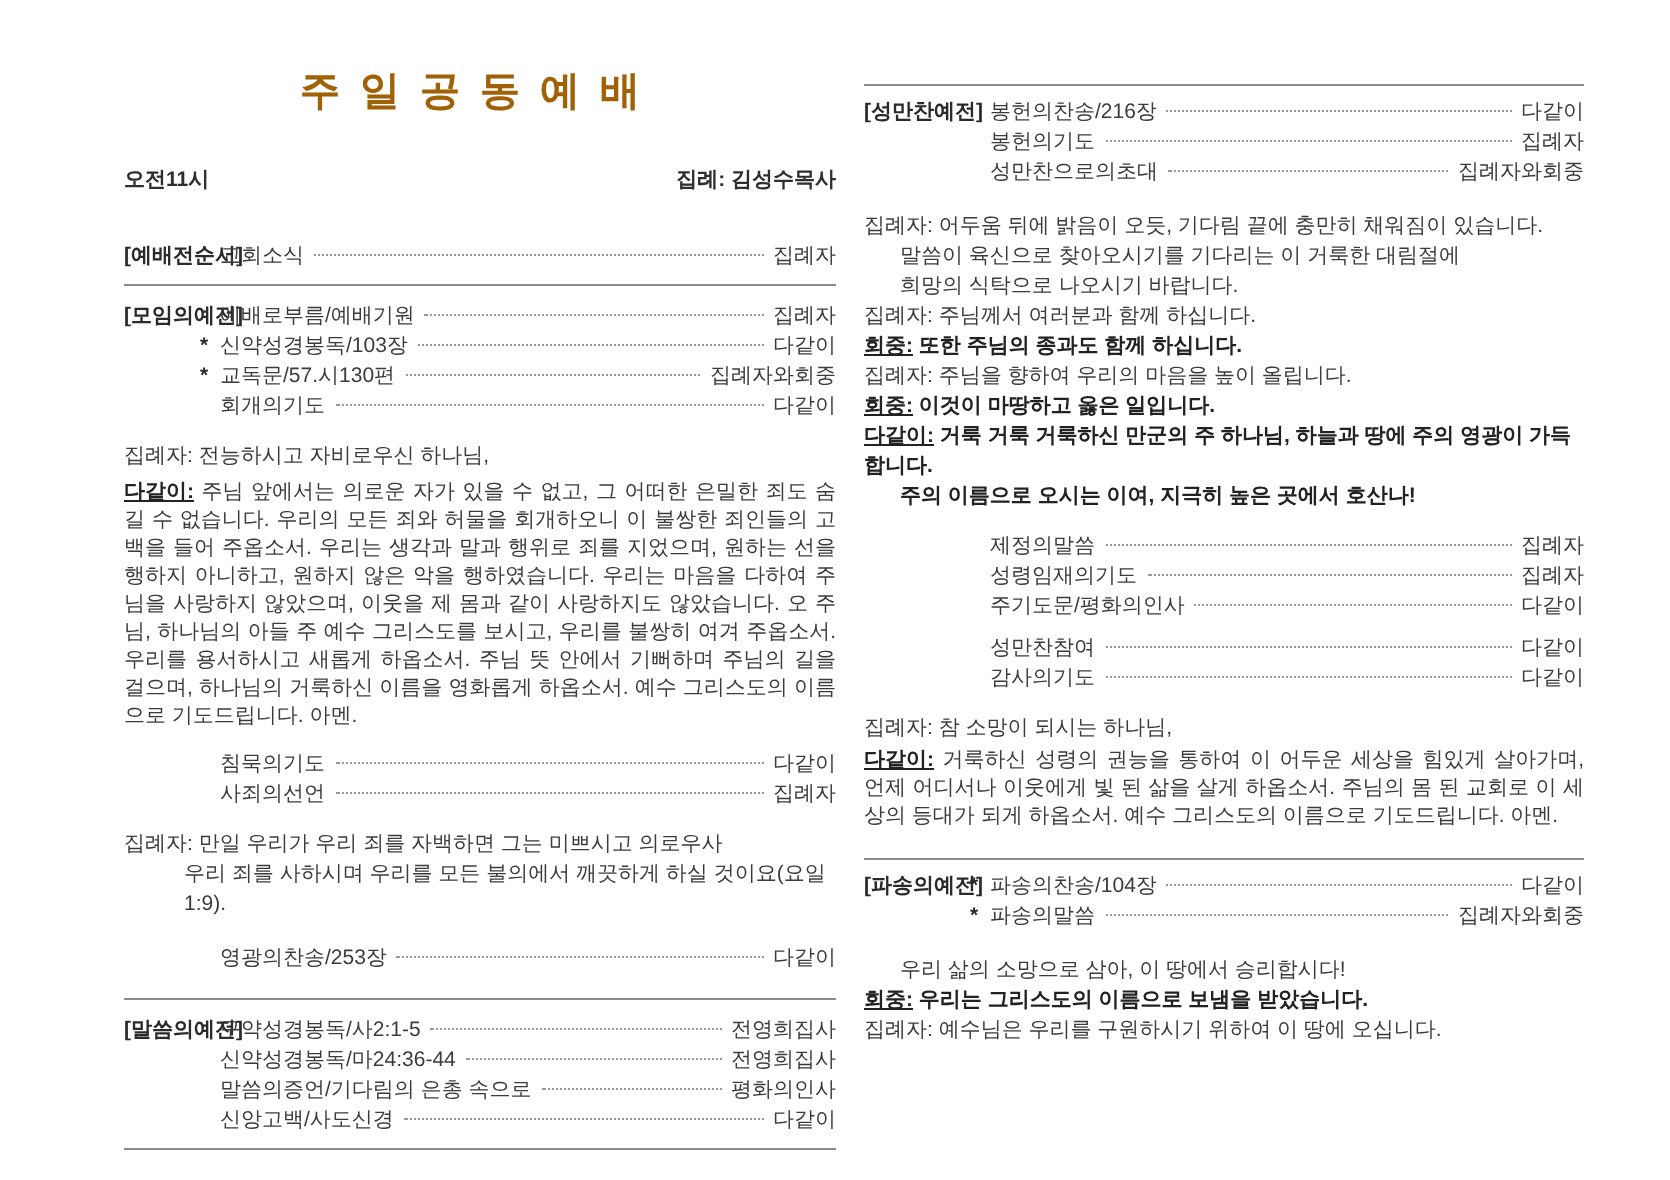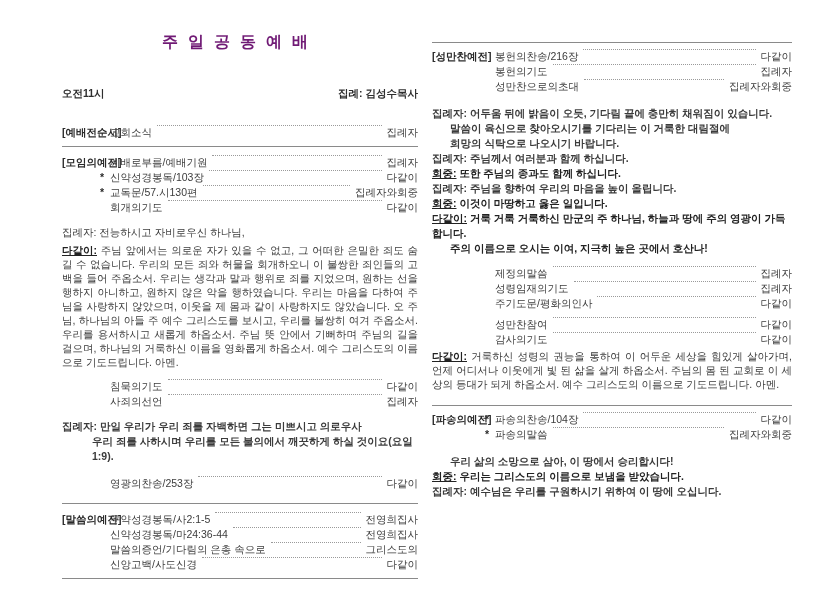--- a/index.html
+++ b/index.html
@@ -5,44 +5,44 @@
   html,body { margin:0; padding:0; background:#e8e8e8; }
   .page {
     width:835px; height:590px; background:#ffffff; position:relative;
     font-family:"Liberation Sans","DejaVu Sans",sans-serif;
     color:#3b3b3b; overflow:hidden; margin:0 auto;
   }
   .col { position:absolute; top:0; }
   .col-left  { left:62px;  width:356px; }
   .col-right { left:432px; width:360px; }
 
-  .title { text-align:center; font-size:16px; font-weight:bold; letter-spacing:10px;
-           color:#701a75; margin-top:32px; white-space:nowrap; }
+  .title { text-align:center; font-size:20px; font-weight:bold; letter-spacing:10px;
+           color:#a16207; margin-top:32px; white-space:nowrap; }
   .meta-row { display:flex; justify-content:space-between; align-items:flex-start;
-              font-size:10.5px; font-weight:bold; color:#2e2e2e; margin-top:34px; }
+              font-size:10.5px; font-weight:bold; color:#2e2e2e; margin-top:24px; }
 
   .rule { border:none; border-top:1px solid #8a8a8a; height:0; margin:0; }
 
   .section { display:flex; align-items:flex-start; }
   .sec-header { flex-shrink:0; font-size:10.5px; font-weight:bold; color:#2a2a2a;
                 line-height:15px; white-space:nowrap; }
   .col-left  .sec-header { width:38px; }
   .col-right .sec-header { width:53px; }
   .sec-items { flex:1; padding-left:10px; min-width:0; }
 
-  .item-row { display:flex; align-items:flex-start; font-size:10.5px; line-height:15px;
+  .item-row { display:flex; align-items:center; font-size:10.5px; line-height:15px;
               color:#3b3b3b; }
   .star { display:inline-block; width:10px; margin-left:-10px; font-weight:bold;
           flex-shrink:0; color:#2a2a2a; }
   .item-label { white-space:nowrap; }
   .leader { flex:1; min-width:8px; border-bottom:1px dotted #9a9a9a; margin:0 5px 3px 5px; }
   .item-role { white-space:nowrap; }
 
   .para { font-size:10.5px; line-height:14px; text-align:justify; margin:0; color:#3b3b3b; }
-  .dlg-line { font-size:10.5px; line-height:15px; color:#3b3b3b;font-weight:bold; }
+  .dlg-line { font-size:10.5px; line-height:15px; color:#3b3b3b; }
   .spk { white-space:nowrap; }
   .spk-em { font-weight:bold; text-decoration:underline; color:#222; }
   .bold { font-weight:bold; color:#222; }
   .cont-l { padding-left:30px; }
   .cont-r { padding-left:18px; }
   .note-line { font-size:10.5px; line-height:15px; font-weight:bold; color:#222;
                margin-left:63px; }
   .mt2{margin-top:2px}.mt4{margin-top:4px}.mt6{margin-top:6px}.mt8{margin-top:8px}
   .mt10{margin-top:10px}.mt12{margin-top:12px}.mt14{margin-top:14px}.mt24{margin-top:24px}
 </style>
@@ -166,21 +166,21 @@
         <div class="item-row">
           <span class="star"></span>
           <span class="item-label">신약성경봉독/마24:36-44</span>
           <span class="leader"></span>
           <span class="item-role">전영희집사</span>
         </div>
         <div class="item-row">
           <span class="star"></span>
           <span class="item-label">말씀의증언/기다림의 은총 속으로</span>
           <span class="leader"></span>
-          <span class="item-role">그리스도의</span>
+          <span class="item-role">평화의인사</span>
         </div>
         <div class="item-row">
           <span class="star"></span>
           <span class="item-label">신앙고백/사도신경</span>
           <span class="leader"></span>
           <span class="item-role">다같이</span>
         </div>
       </div>
     </div>
 
@@ -281,20 +281,24 @@
         </div>
         <div class="item-row">
           <span class="star"></span>
           <span class="item-label">감사의기도</span>
           <span class="leader"></span>
           <span class="item-role">다같이</span>
         </div>
       </div>
     </div>
 
+    <p class="para mt10">
+      <span class="spk">집례자:</span>
+      <span>참 소망이 되시는 하나님,</span>
+    </p>
 
     <p class="para mt2">
       <span class="spk spk-em">다같이:</span>
       <span>거룩하신 성령의 권능을 통하여 이 어두운 세상을 힘있게 살아가며, 언제 어디서나 이웃에게 빛 된 삶을 살게 하옵소서. 주님의 몸 된 교회로 이 세상의 등대가 되게 하옵소서. 예수 그리스도의 이름으로 기도드립니다. 아멘.</span>
     </p>
 
     <hr class="rule mt14">
 
     <div class="section mt6">
       <div class="sec-header">[파송의예전]</div>

